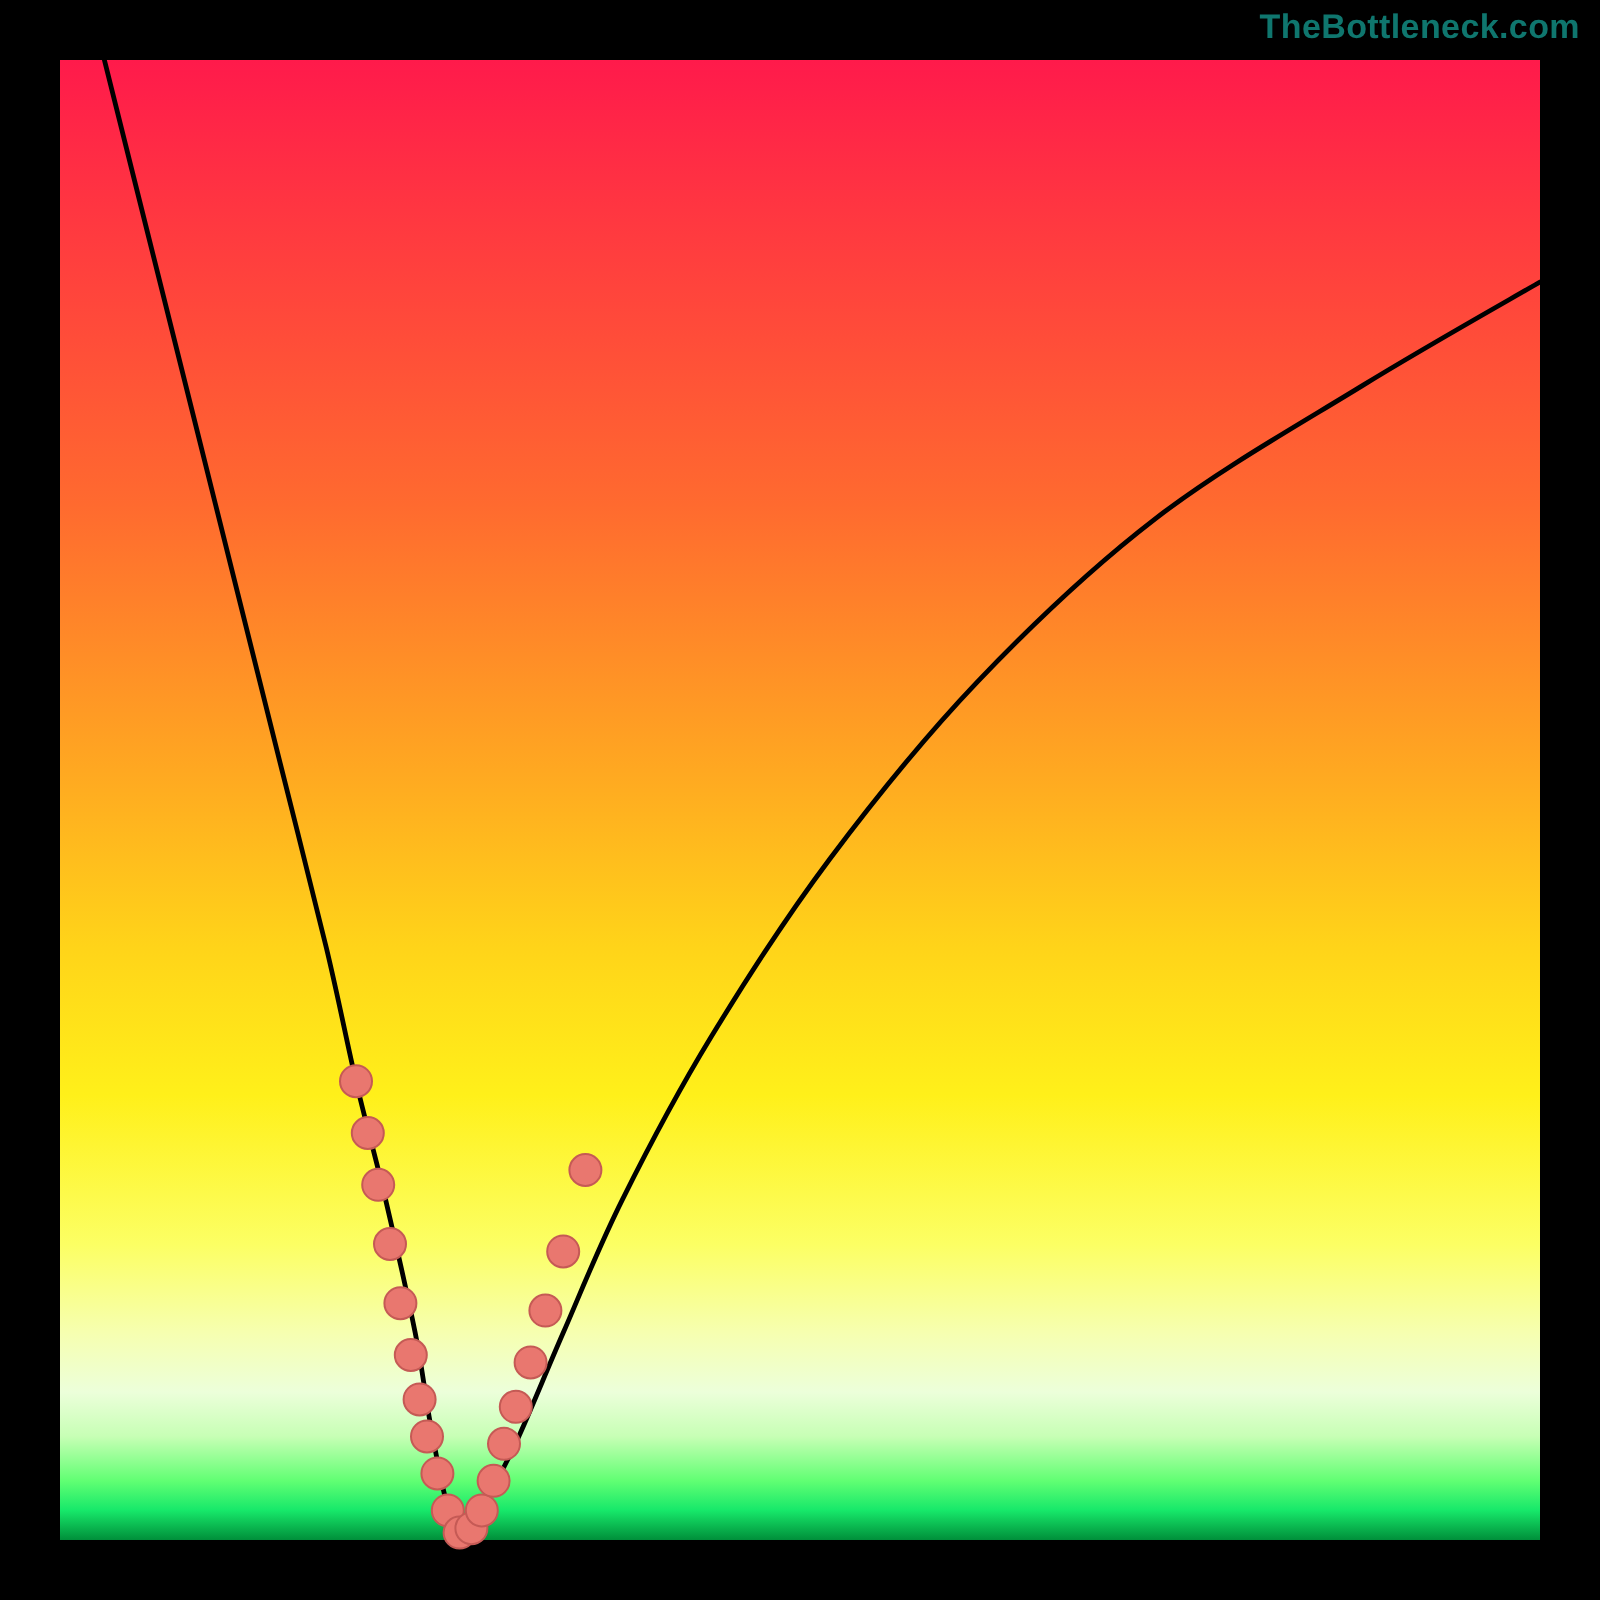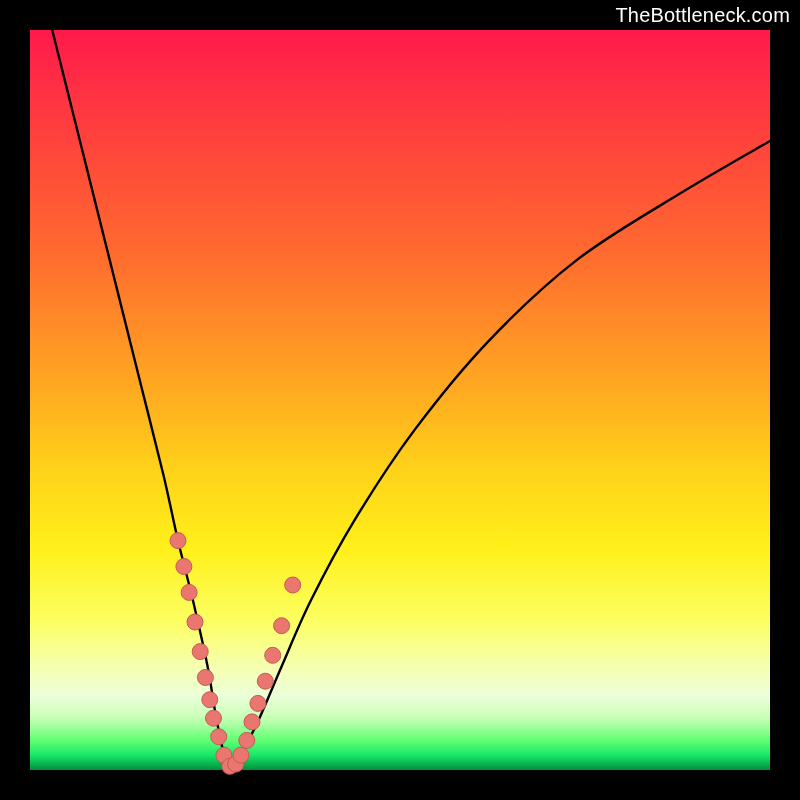--- a/index.html
+++ b/index.html
@@ -40,23 +40,23 @@
       #c7ffb5 93%,
       #61ff73 96%,
       #17e86a 98%,
       #008f3a 100%
     );
   }
   .watermark {
     position: absolute;
     top: 4px;
     right: 10px;
-    color: #ffffff;
-    font-size: 20px;
-    font-weight: 400;
+    color: #0f766e;
+    font-size: 17px;
+    font-weight: 700;
     letter-spacing: 0.2px;
     user-select: none;
   }
   svg.curve {
     position: absolute;
     left: 0;
     top: 0;
     width: 740px;
     height: 740px;
     overflow: visible;

